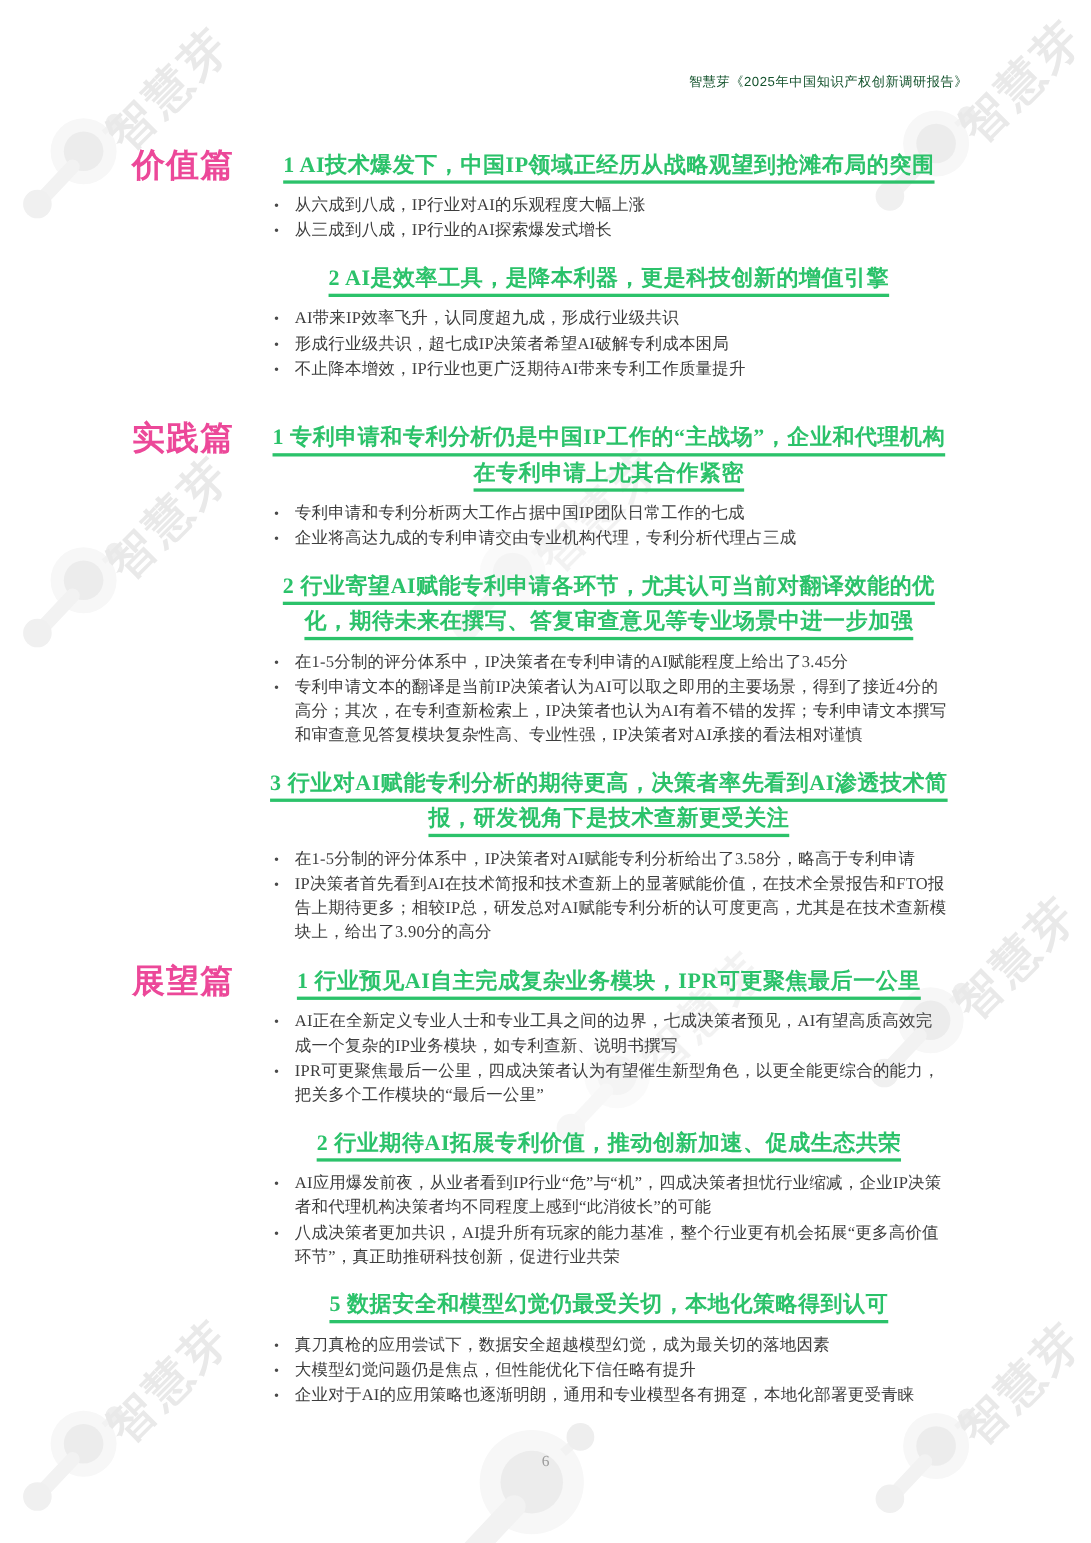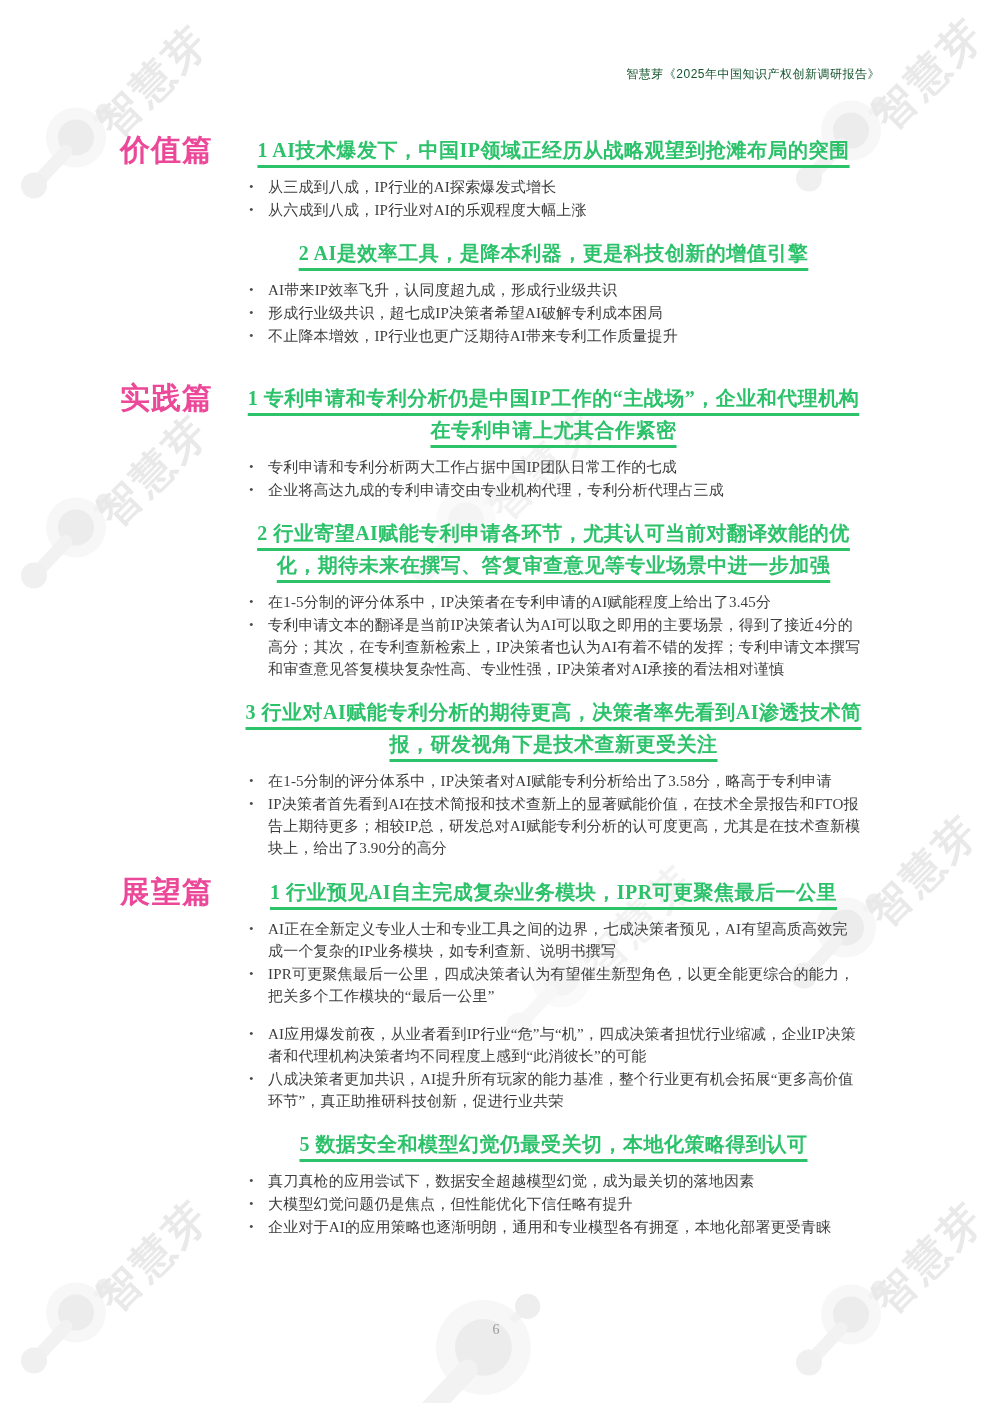--- a/index.html
+++ b/index.html
@@ -138,22 +138,22 @@
 </div>
 
 <div class="doc-header">智慧芽《2025年中国知识产权创新调研报告》</div>
 
 <section class="section sec-1">
   <div class="section-label">价值篇</div>
   <div class="section-content">
     <div class="block">
       <h3 class="block-heading">1 AI技术爆发下，中国IP领域正经历从战略观望到抢滩布局的突围</h3>
       <ul class="bullets">
+        <li>从六成到八成，IP行业对AI的乐观程度大幅上涨</li>
         <li>从三成到八成，IP行业的AI探索爆发式增长</li>
-        <li>从六成到八成，IP行业对AI的乐观程度大幅上涨</li>
       </ul>
     </div>
     <div class="block">
       <h3 class="block-heading">2 AI是效率工具，是降本利器，更是科技创新的增值引擎</h3>
       <ul class="bullets">
         <li>AI带来IP效率飞升，认同度超九成，形成行业级共识</li>
         <li>形成行业级共识，超七成IP决策者希望AI破解专利成本困局</li>
         <li>不止降本增效，IP行业也更广泛期待AI带来专利工作质量提升</li>
       </ul>
     </div>
@@ -191,20 +191,21 @@
   <div class="section-label">展望篇</div>
   <div class="section-content">
     <div class="block">
       <h3 class="block-heading">1 行业预见AI自主完成复杂业务模块，IPR可更聚焦最后一公里</h3>
       <ul class="bullets">
         <li>AI正在全新定义专业人士和专业工具之间的边界，七成决策者预见，AI有望高质高效完成一个复杂的IP业务模块，如专利查新、说明书撰写</li>
         <li>IPR可更聚焦最后一公里，四成决策者认为有望催生新型角色，以更全能更综合的能力，把关多个工作模块的“最后一公里”</li>
       </ul>
     </div>
     <div class="block">
+      <h3 class="block-heading">2 行业期待AI拓展专利价值，推动创新加速、促成生态共荣</h3>
       <ul class="bullets">
         <li>AI应用爆发前夜，从业者看到IP行业“危”与“机”，四成决策者担忧行业缩减，企业IP决策者和代理机构决策者均不同程度上感到“此消彼长”的可能</li>
         <li>八成决策者更加共识，AI提升所有玩家的能力基准，整个行业更有机会拓展“更多高价值环节”，真正助推研科技创新，促进行业共荣</li>
       </ul>
     </div>
     <div class="block">
       <h3 class="block-heading">5 数据安全和模型幻觉仍最受关切，本地化策略得到认可</h3>
       <ul class="bullets">
         <li>真刀真枪的应用尝试下，数据安全超越模型幻觉，成为最关切的落地因素</li>
         <li>大模型幻觉问题仍是焦点，但性能优化下信任略有提升</li>

